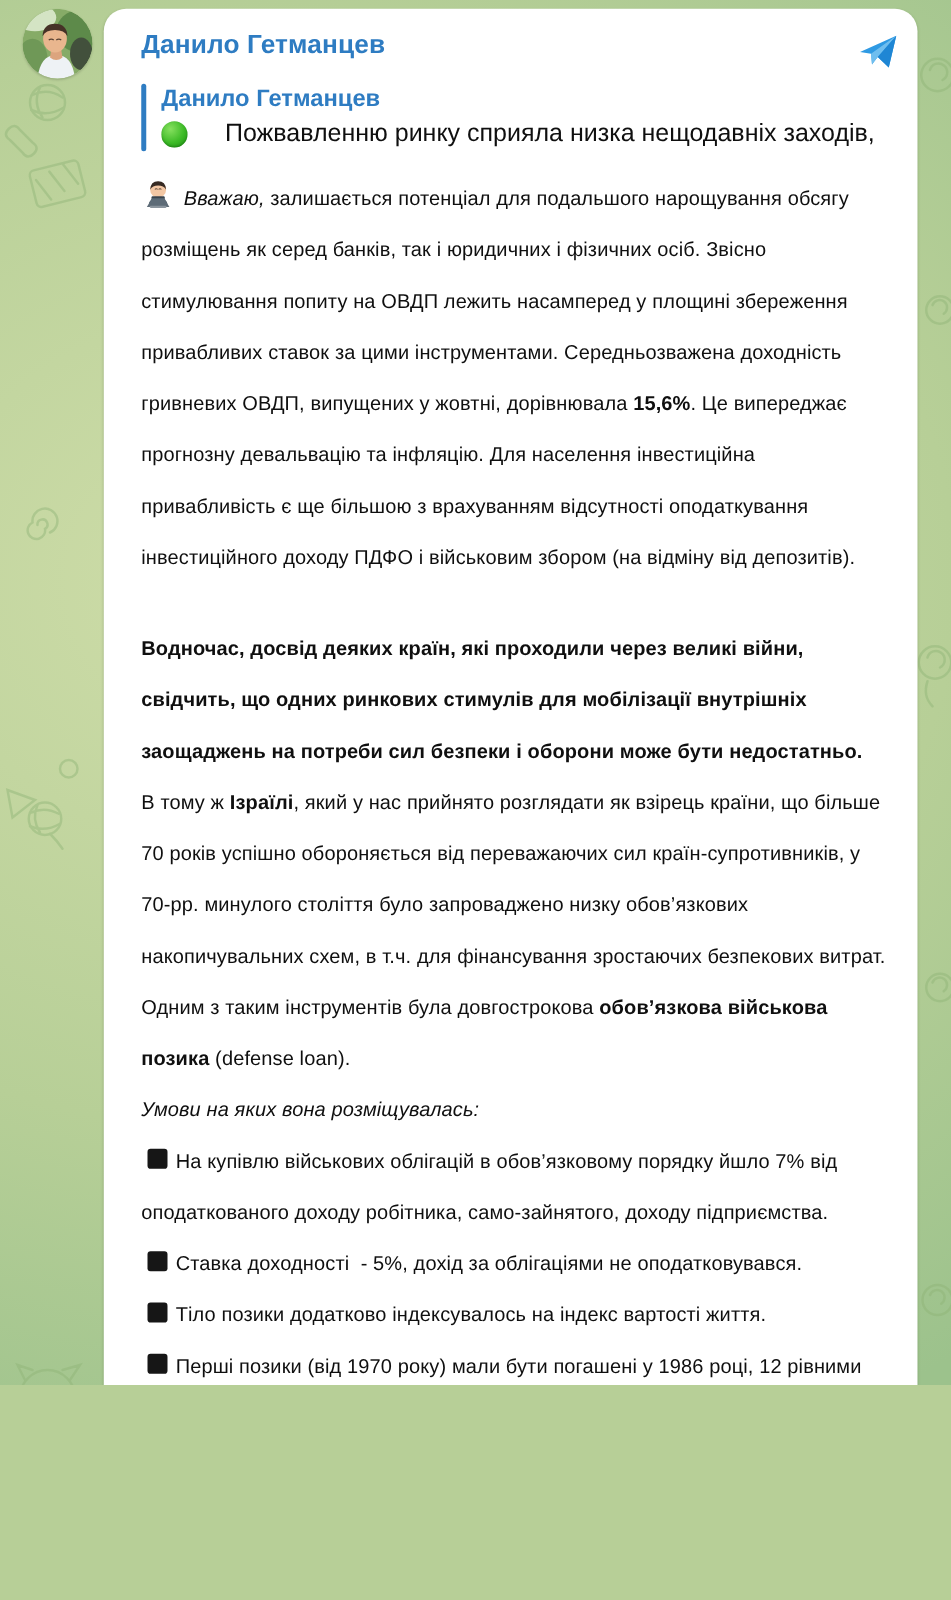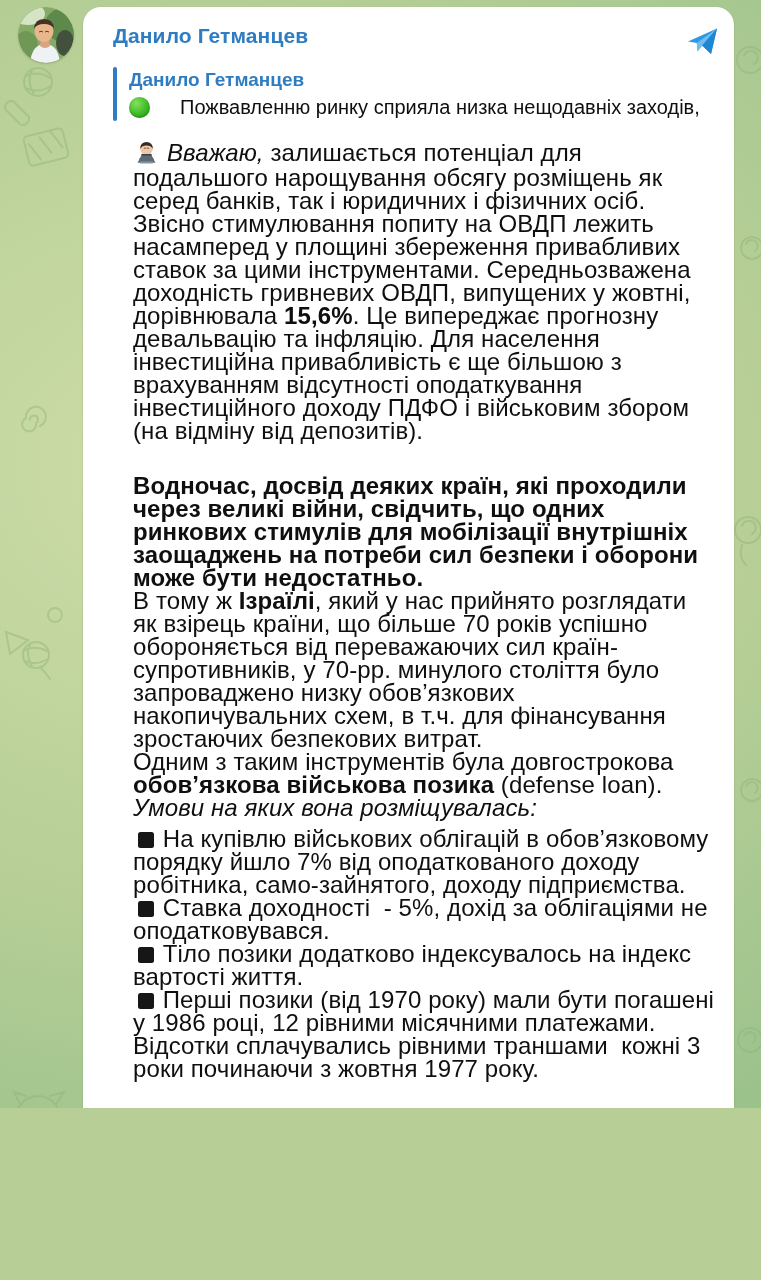--- a/index.html
+++ b/index.html
@@ -57,22 +57,22 @@
     white-space:nowrap;overflow:hidden;max-width:575px;gap:25px;
   }
   .green-circle{
     display:inline-block;width:21px;height:21px;border-radius:50%;flex:0 0 auto;
     margin-right:5px;
     background:radial-gradient(circle at 35% 30%, #86e05f 0%, #3dbb27 55%, #1f9414 100%);
     box-shadow:inset 0 -1px 2px rgba(0,60,0,.35);
   }
 
   .message-text{
-    margin-top:18px;font-size:24px;line-height:23px;color:var(--text);
-    white-space:pre-wrap;letter-spacing:.1px;margin-left:20px;
+    margin-top:18px;font-size:16px;line-height:41px;color:var(--text);
+    white-space:pre-wrap;letter-spacing:.1px;
   }
   .para{min-height:31.5px;}
   .para.spaced{margin-top:31.5px;}
   .bold{font-weight:700;}
   .italic{font-style:italic;}
 
   .emoji-man{
     display:inline-block;width:27px;height:27px;vertical-align:-5px;margin-right:7px;
   }
   .emoji-man svg{display:block;width:27px;height:27px;}

